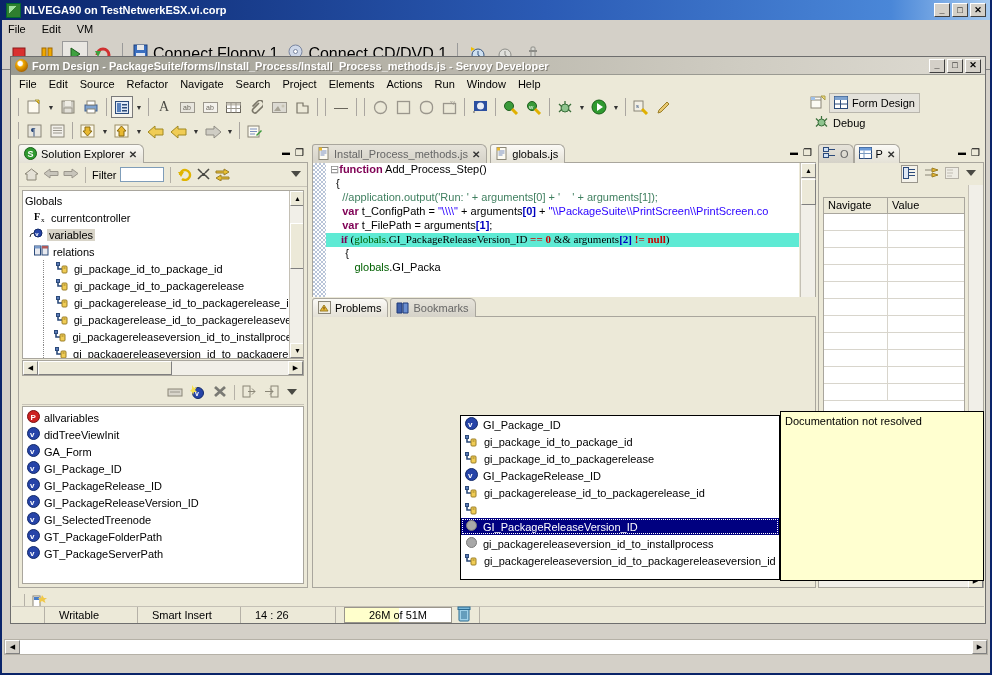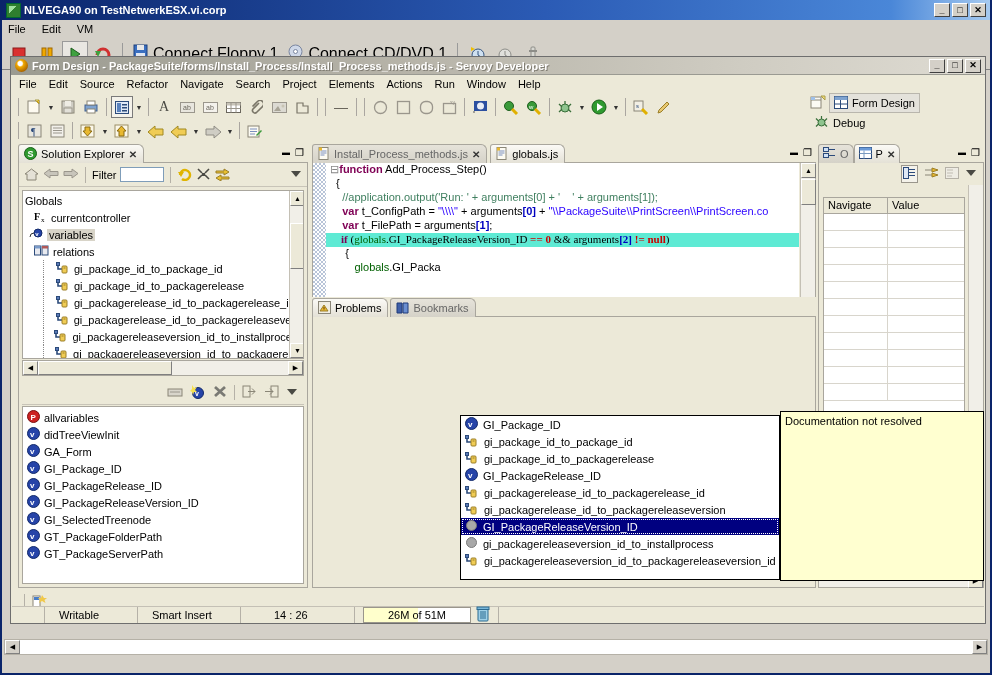--- a/index.html
+++ b/index.html
@@ -1053,21 +1053,20 @@
                 </svg></span>
               <span>gi_packagerelease_id_to_packagerelease_id</span>
             </div>
             <div class="arow">
               <span class="icon"><svg width="14" height="12">
                   <path d="M2 1 v6 h4" fill="none" stroke="#2b4a7a" stroke-width="1.6"></path>
                   <rect x="0.5" y="0.5" width="3" height="3" fill="#5a7ab8" stroke="#2b4a7a"></rect>
                   <rect x="6" y="4" width="5" height="7" rx="1" fill="#f0cc55" stroke="#9b7f28"></rect>
                   <path d="M7.5 6 h2" stroke="#9b7f28"></path>
                 </svg></span>
-              <span>gi_packagerelease_id_to_packagereleaseversion</span>
             </div>
             <div class="arow selected">
               <span class="icon"><svg width="13" height="13">
                   <circle cx="6.5" cy="6.5" r="5" fill="#a8a8a8" stroke="#7a7a7a"></circle>
                 </svg></span>
               <span>GI_PackageReleaseVersion_ID</span>
             </div>
             <div class="arow">
               <span class="icon"><svg width="13" height="13">
                   <circle cx="6.5" cy="6.5" r="5" fill="#a8a8a8" stroke="#7a7a7a"></circle>
@@ -1101,21 +1100,21 @@
       </div>
     </div>
 
     <div id="statusbar">
       <div style="width:24px;"></div>
       <div class="stsep"></div>
       <div class="stitem" style="width:76px;">Writable</div>
       <div class="stsep"></div>
       <div class="stitem" style="width:86px;">Smart Insert</div>
       <div class="stsep"></div>
-      <div class="stitem" style="width:78px;margin-left:19px;">14 : 26</div>
+      <div class="stitem" style="width:78px;">14 : 26</div>
       <div class="stsep"></div>
       <div id="heapbox">
         <div id="heapfill" style="width: 51%;"></div>
         <span id="heaptxt">26M of 51M</span>
       </div>
       <span class="icon" style="margin-left:5px;">
         <svg width="14" height="16">
             <rect x="2" y="3" width="10" height="12" rx="1" fill="#9fd0e8" stroke="#2b6a90"></rect>
             <rect x="1" y="1" width="12" height="2.5" fill="#7ab8da" stroke="#2b6a90"></rect>
             <path d="M5 5 v8 M7 5 v8 M9 5 v8" stroke="#2b6a90"></path>

